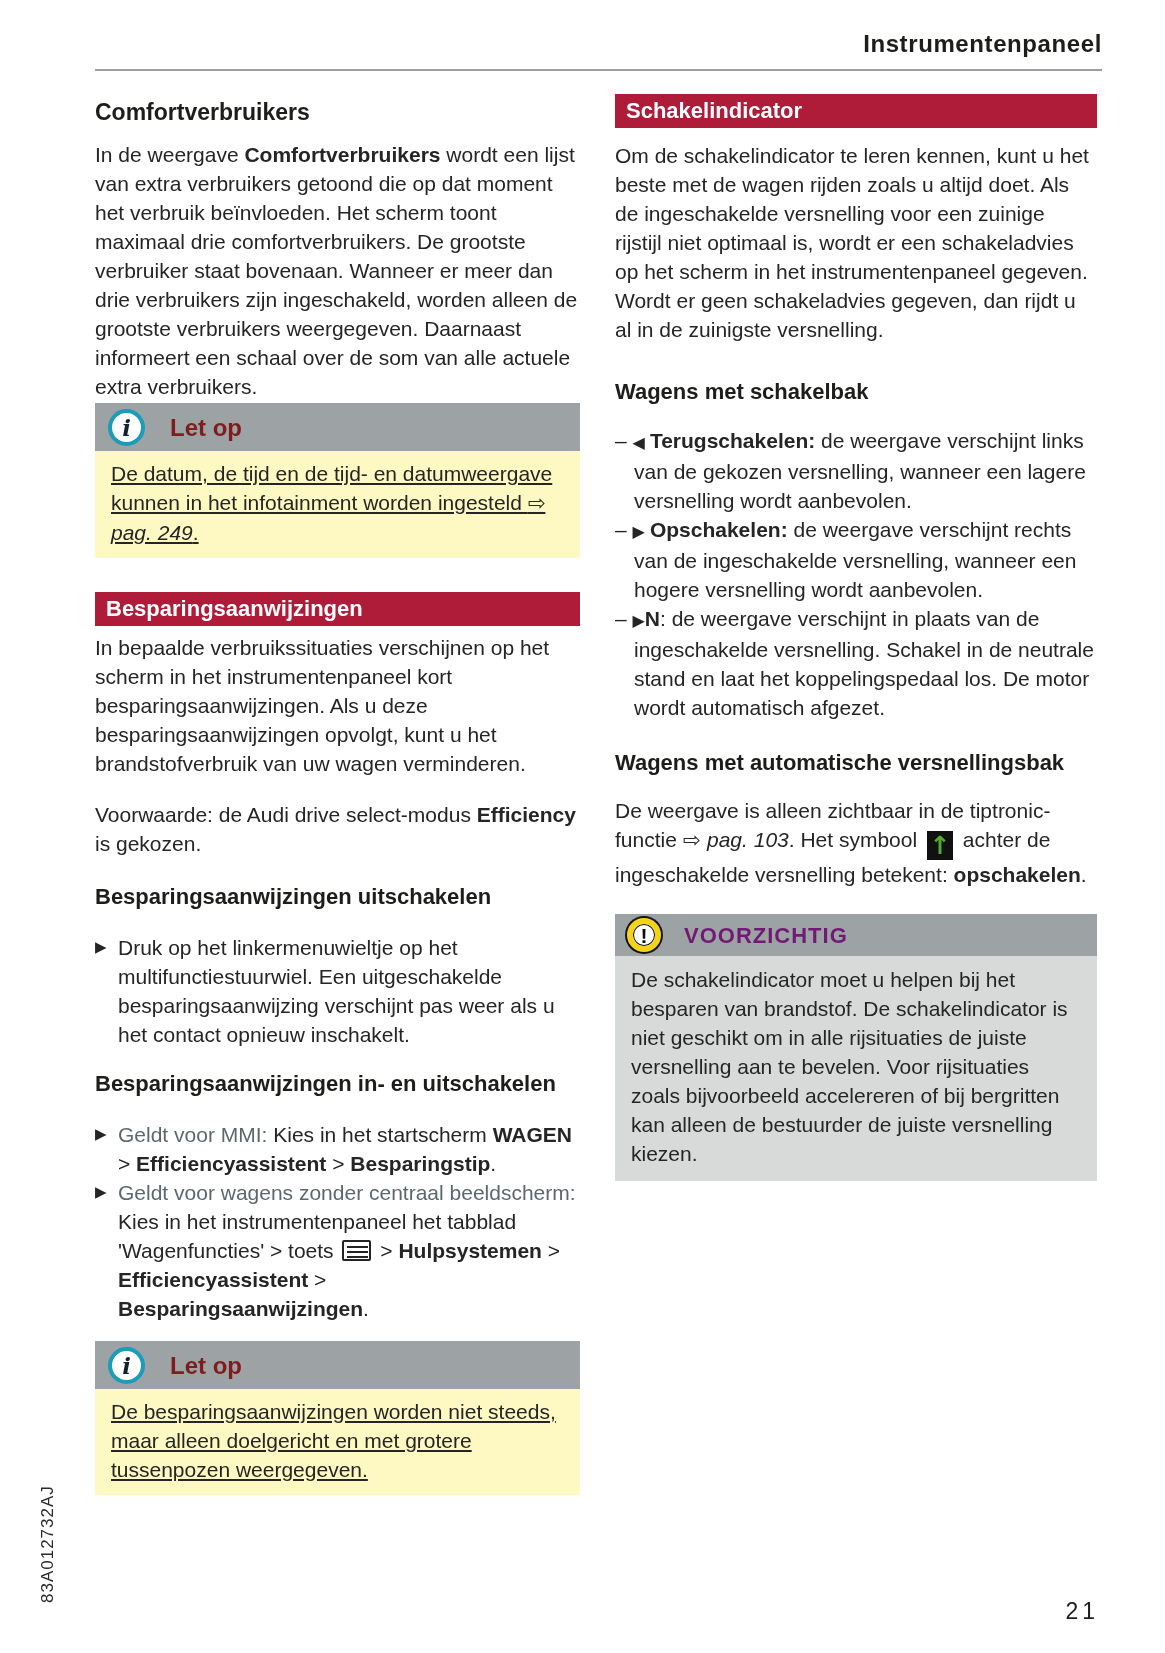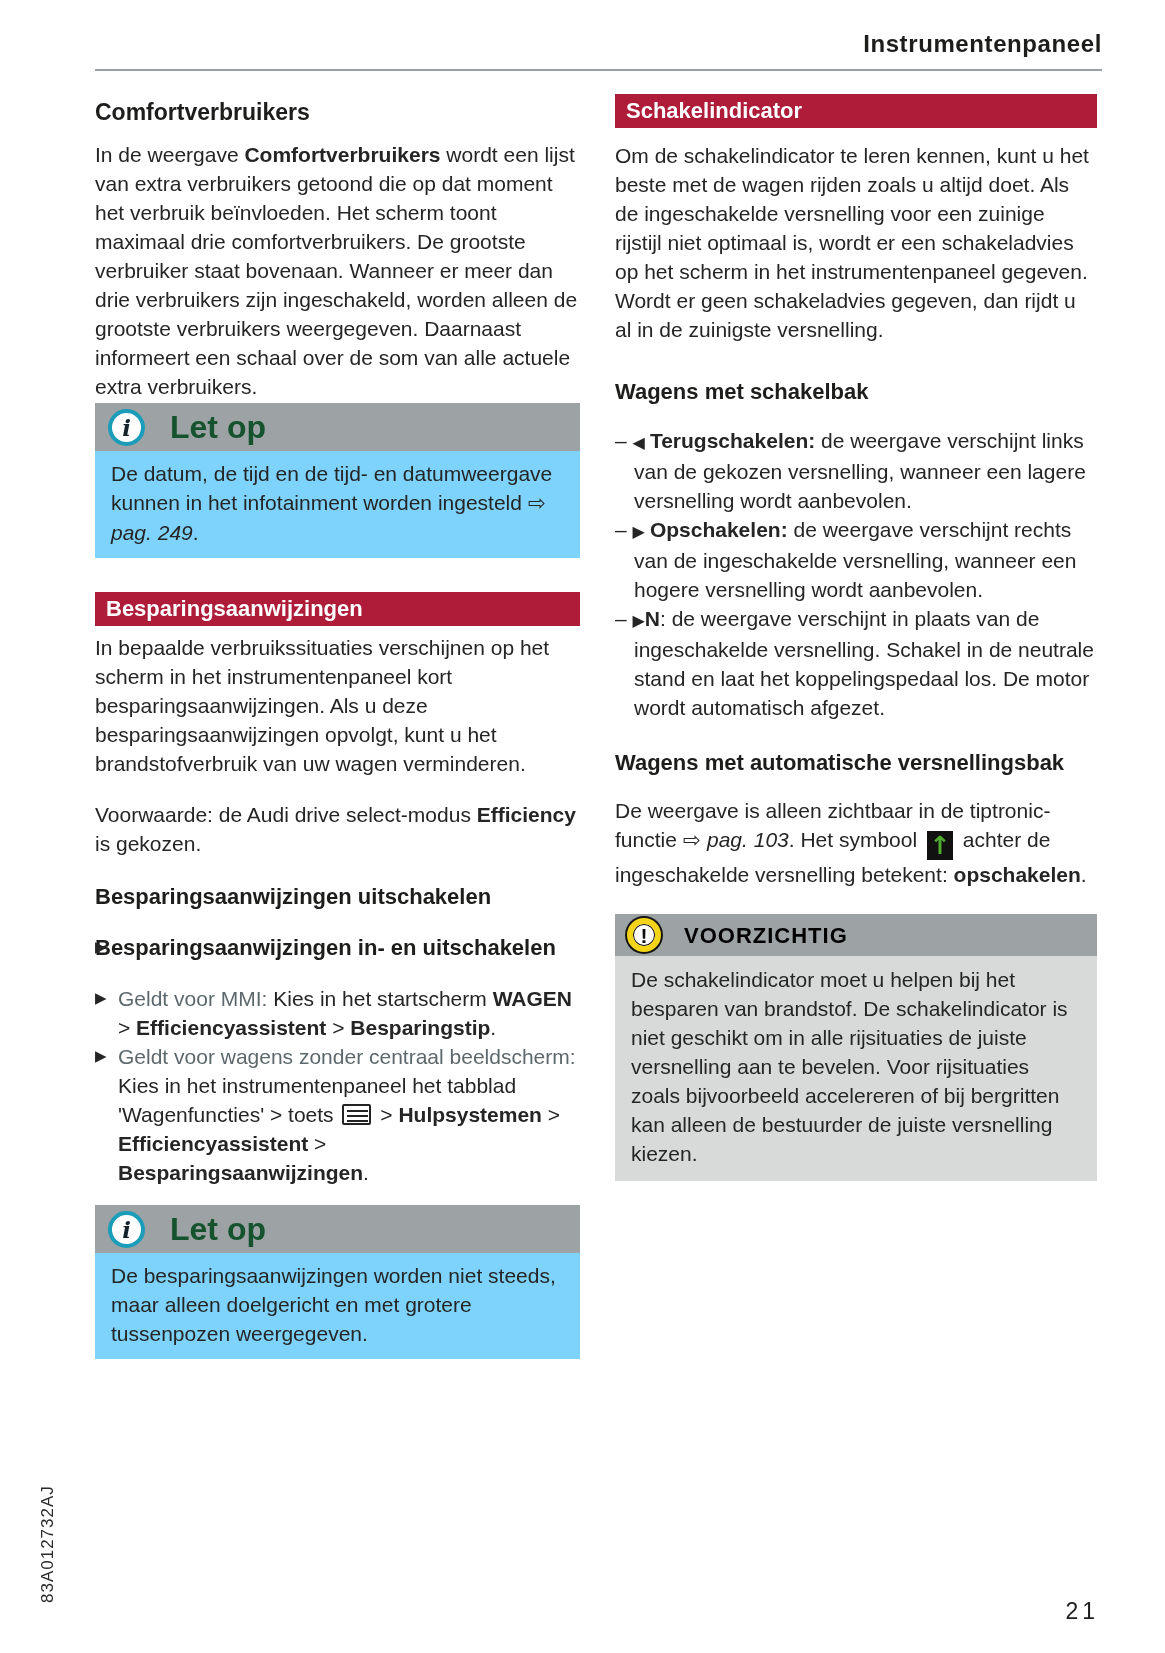--- a/index.html
+++ b/index.html
@@ -51,38 +51,38 @@
     background:#9da2a5; height:48px;
     display:flex; align-items:center; padding-left:13px;
   }
   .info-icon {
     width:37px; height:37px; border-radius:50%;
     background:#ffffff; border:4px solid #1b9cb8;
     display:flex; align-items:center; justify-content:center;
     font-family:"DejaVu Serif",serif; font-style:italic; font-weight:bold;
     font-size:23px; color:#14232b; flex:0 0 auto;
   }
-  .note-title { margin-left:25px; font-weight:bold; font-size:32px; color:#14532d; }
-  .note-body { background:#7dd3fc; padding:8px 4px 11px 16px; }
+  .note-title { margin-left:25px; font-weight:bold; font-size:24px; color:#7f1d1d; }
+  .note-body { background:#fef9c3; padding:8px 4px 11px 16px;text-decoration:underline; }
 
   
   .caution-head {
     background:#9da2a5; height:42px;
     display:flex; align-items:center; padding-left:12px;
   }
   .warn-icon {
     width:34px; height:34px; border-radius:50%;
     background:#ffffff; border:6px solid #f3d418;
     box-shadow:0 0 0 2px #151515, inset 0 0 0 1px #151515;
     display:flex; align-items:center; justify-content:center;
     font-weight:bold; font-size:21px; color:#0e0e0e; flex:0 0 auto;
   }
   .caution-title {
     margin-left:23px; font-weight:bold; font-size:22px;
-    letter-spacing:1px; color:#000000;
+    letter-spacing:1px; color:#701a75;
   }
   .caution-body { background:#d8dad9; padding:9px 16px 13px 16px; }
 
   
   .tri-list { list-style:none; }
   .tri-list li { position:relative; padding-left:23px; }
   .tri { position:absolute; left:0; top:0; font-size:15px; font-family:"DejaVu Sans",sans-serif; color:#252525; }
 
   
   .dash-list { list-style:none; }
@@ -167,20 +167,21 @@
 
       <p class="l-p2">In bepaalde verbruikssituaties verschijnen op het scherm in het instrumentenpaneel kort besparingsaanwijzingen. Als u deze besparingsaanwijzingen opvolgt, kunt u het brandstofverbruik van uw wagen verminderen.</p>
 
       <p class="l-p3">Voorwaarde: de Audi drive select-modus <span class="b">Efficiency</span> is gekozen.</p>
 
       <div class="sub l-sub1">Besparingsaanwijzingen uitschakelen</div>
 
       <ul class="tri-list l-ul1">
         <li>
           <span class="tri">▶</span>
+          <span>Druk op het linkermenuwieltje op het multifunctiestuurwiel. Een uitgeschakelde besparingsaanwijzing verschijnt pas weer als u het contact opnieuw inschakelt.</span>
         </li>
       </ul>
 
       <div class="sub l-sub2">Besparingsaanwijzingen in- en uitschakelen</div>
 
       <ul class="tri-list l-ul2">
         <li>
           <span class="tri">▶</span>
           <span><span class="gray">Geldt voor MMI: </span>Kies in het startscherm <span class="b">WAGEN</span> &gt; <span class="b">Efficiencyassistent</span> &gt; <span class="b">Besparingstip</span>.</span>
         </li>

